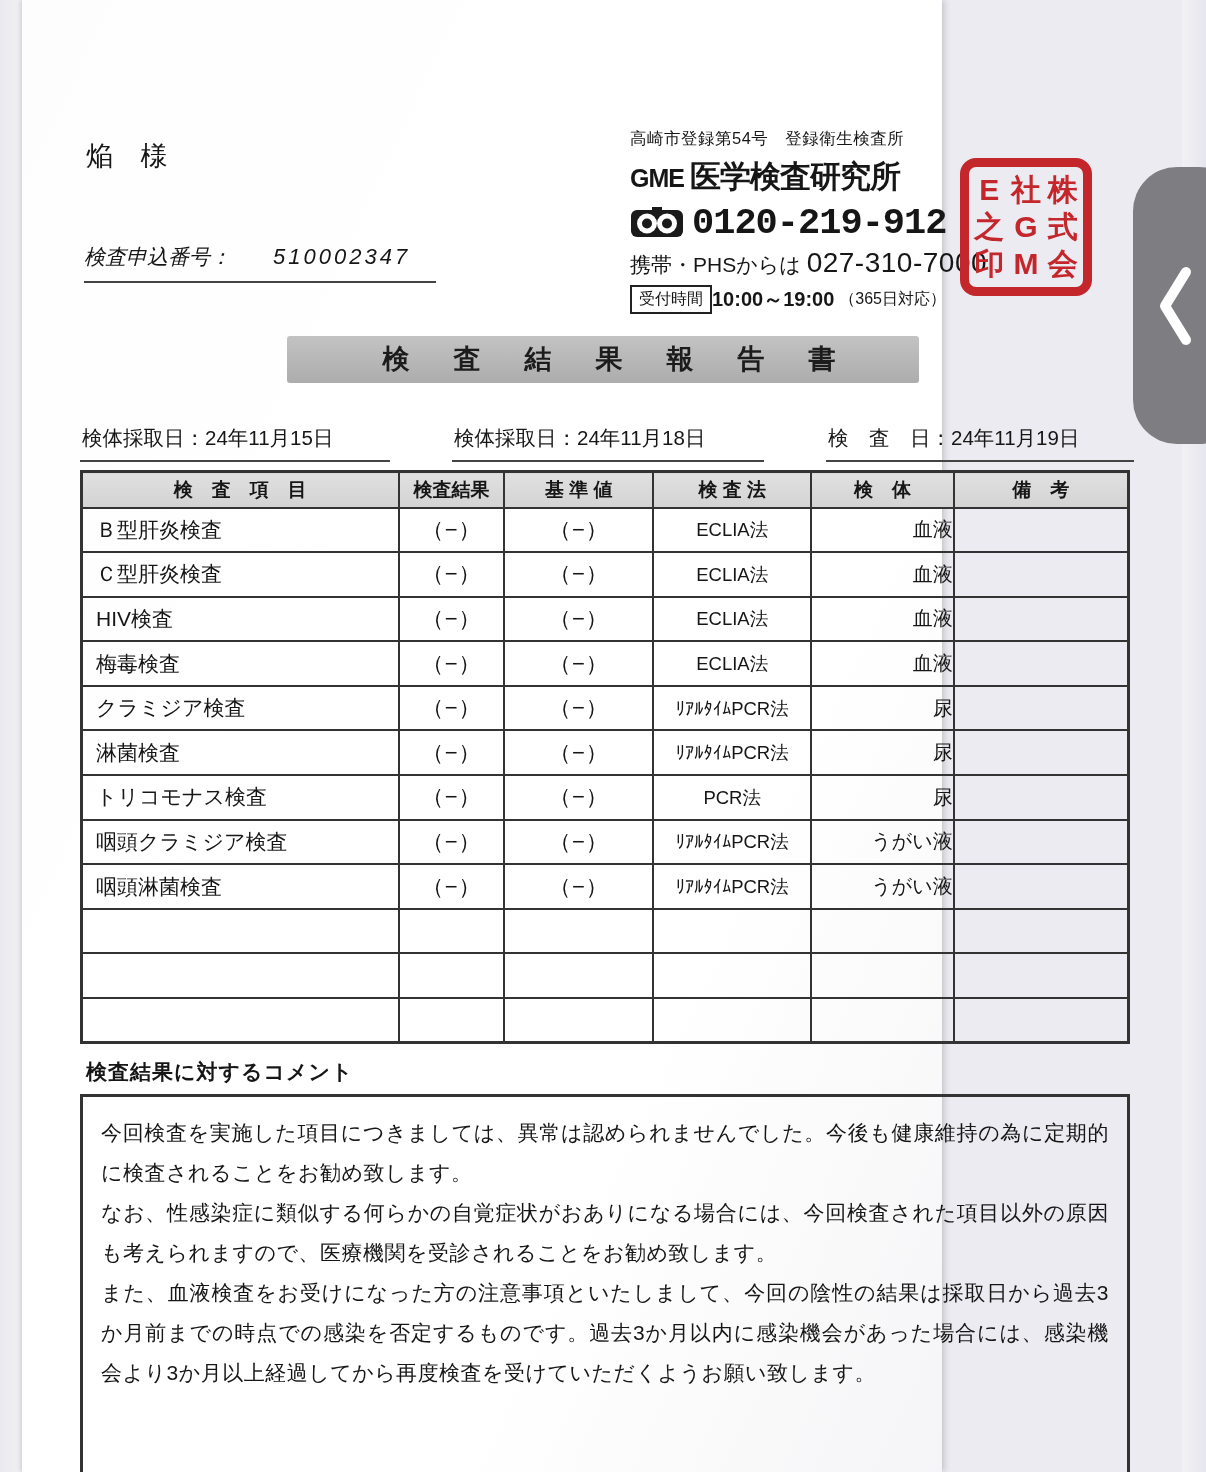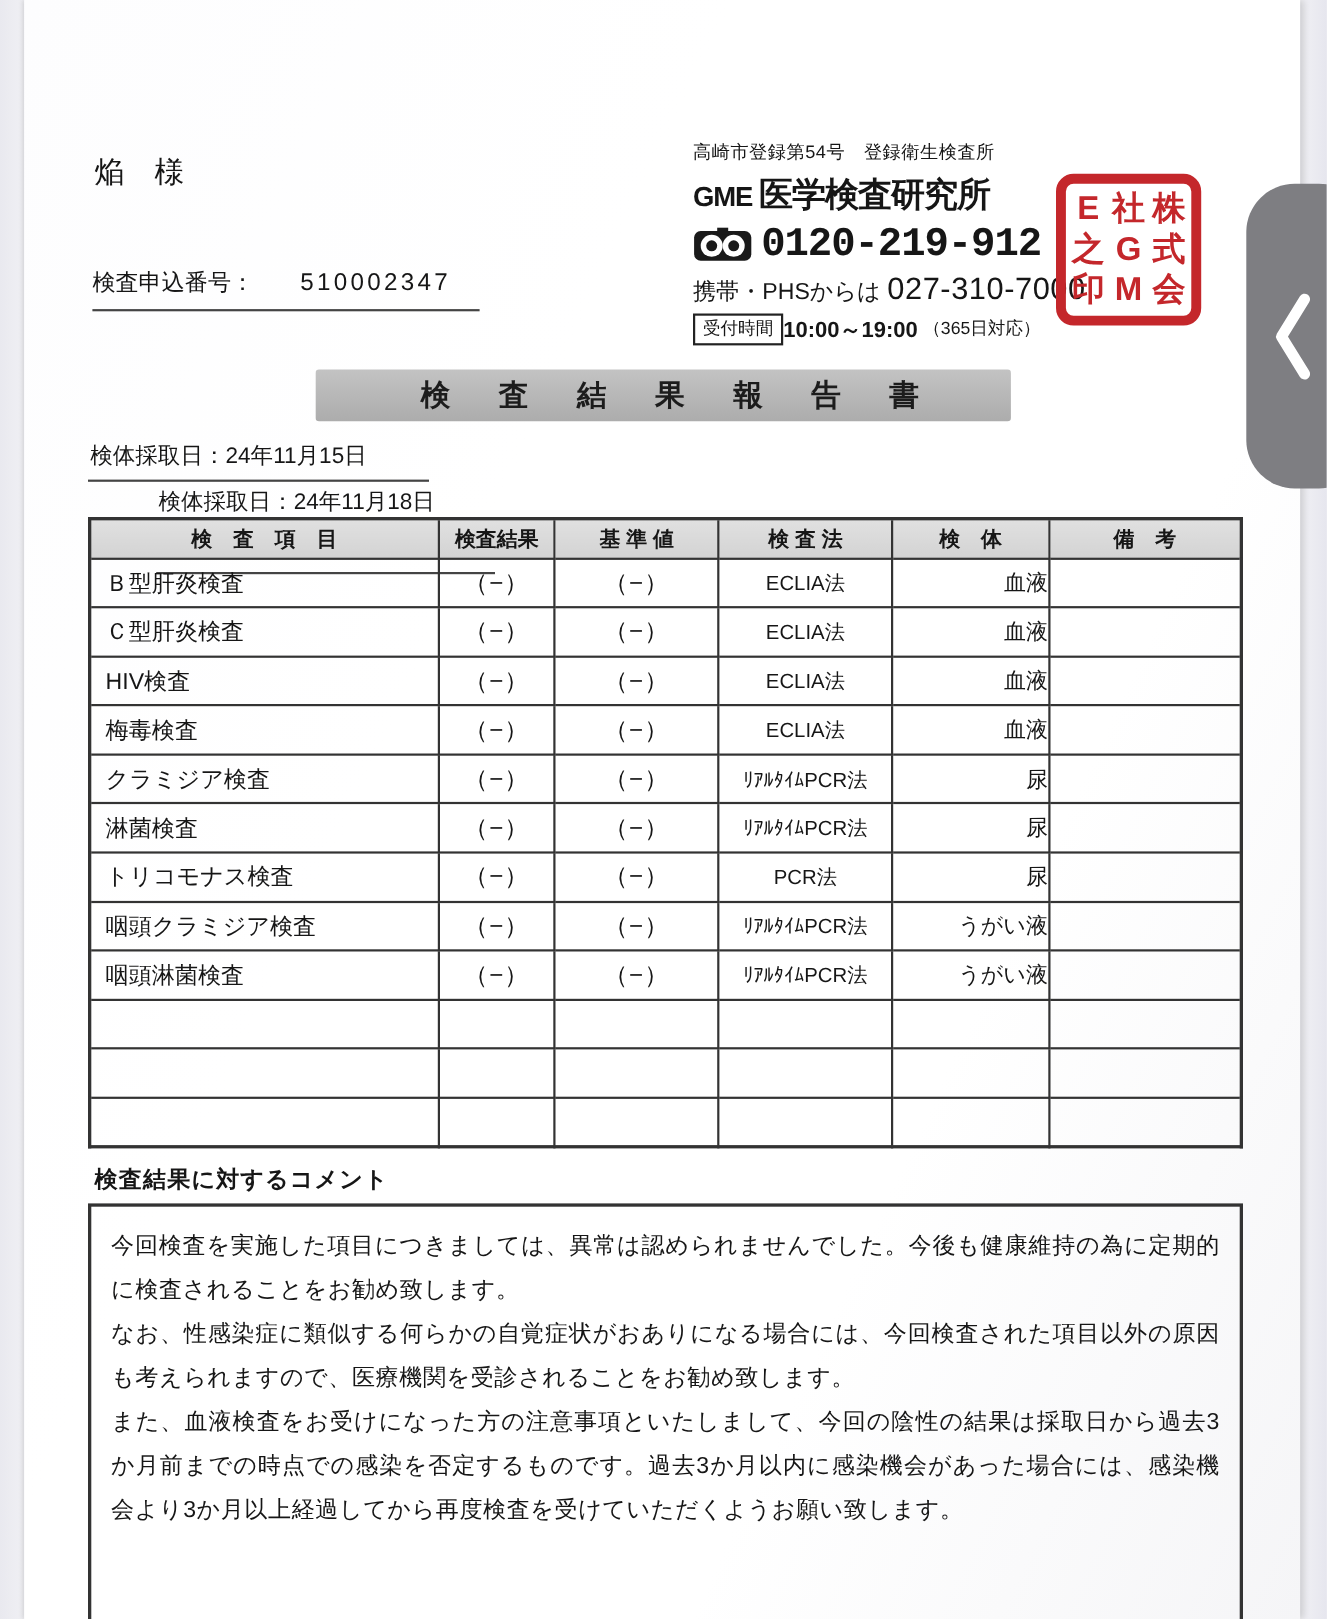--- a/index.html
+++ b/index.html
@@ -4,27 +4,27 @@
 <style>
   * { margin:0; padding:0; box-sizing:border-box; }
   html,body { width:1206px; height:1472px; overflow:hidden; }
   body {
     font-family:"Liberation Sans","DejaVu Sans",sans-serif;
     background:#ebebf1;
     color:#161616;
     position:relative;
   }
   .page {
-    position:absolute; left:22px; top:0; width:1160px; height:1472px;
+    position:absolute; left:22px; top:0; width:920px; height:1472px;
     background:linear-gradient(115deg,#fdfdfe 0%,#ffffff 35%,#ffffff 70%,#f5f5f7 100%);
     box-shadow:-2px 0 4px rgba(0,0,0,0.10), 3px 0 6px rgba(0,0,0,0.14);
   }
   
   .recipient { position:absolute; left:64px; top:138px; font-size:27px; letter-spacing:10px; font-weight:500; }
-  .app-row { position:absolute; left:62px; top:243px; width:352px; border-bottom:2px solid #444; padding-bottom:10px; font-size:21px; }
+  .app-row { position:absolute; left:62px; top:243px; width:352px; border-bottom:2px solid #444; padding-bottom:10px; font-size:21px;font-style:italic; }
   .app-row .num { margin-left:42px; font-size:22px; letter-spacing:3px; }
   .clinic { position:absolute; left:608px; top:128px; width:300px; }
   .clinic .reg { font-size:16.5px; letter-spacing:0.5px; white-space:nowrap; }
   .clinic .brandline { margin-top:6px; white-space:nowrap; }
   .clinic .brand { font-size:25px; font-weight:bold; letter-spacing:-1px; }
   .clinic .brand-suffix { font-size:31px; font-weight:600; margin-left:6px; letter-spacing:-1px; }
   .clinic .phoneline { margin-top:4px; display:flex; align-items:center; white-space:nowrap; }
   .clinic .freedial-ic { width:54px; height:36px; margin-right:8px; flex:0 0 auto; }
   .clinic .phone { font-size:37px; font-weight:bold; letter-spacing:-1px;font-family:Liberation Mono, monospace; }
   .clinic .mobileline { margin-top:3px; font-size:21px; white-space:nowrap; }
@@ -43,21 +43,21 @@
   .seal .col { display:flex; flex-direction:column; justify-content:space-around; height:100%; }
   .seal .col span { color:#c4272b; font-size:30px; line-height:36px; font-weight:900; text-align:center; }
   
   .title-bar {
     position:absolute; left:265px; top:336px; width:632px; height:47px;
     background:linear-gradient(#c3c3c3,#acacac); border-radius:3px;
     font-size:27px; font-weight:bold; color:#1c1c1c;
     text-align:center; line-height:47px; letter-spacing:44px; text-indent:44px;padding-left:12px;
   }
   
-  .dates { position:absolute; left:58px; top:396px; width:1078px; display:flex;flex-direction:column; }
+  .dates { position:absolute; left:58px; top:420px; width:1078px; display:flex; }
   .date-item { font-size:20.5px; border-bottom:2.5px solid #444; padding:4px 2px 8px 2px; white-space:nowrap; }
   .date-item.d1 { width:310px; }
   .date-item.d2 { width:312px; margin-left:62px; }
   .date-item.d3 { width:308px; margin-left:62px; }
   
   table.results {
     position:absolute; left:58px; top:470px; width:1050px;
     border-collapse:collapse; table-layout:fixed;
     border:3px solid #333;
   }

